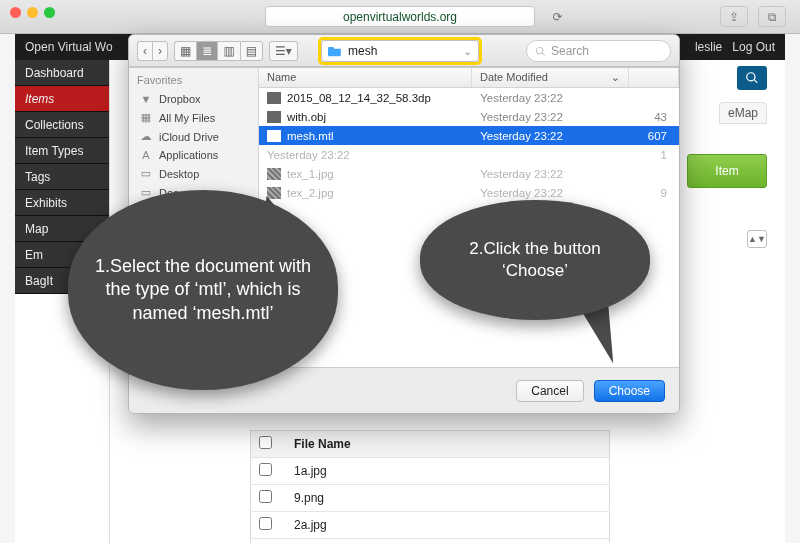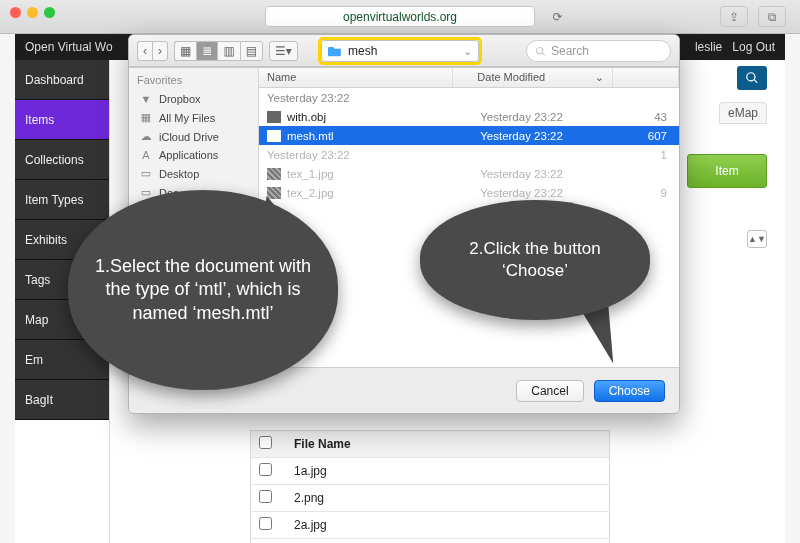--- a/index.html
+++ b/index.html
@@ -19,22 +19,22 @@
   .share  { position:absolute; top:6px; right:52px; width:28px; height:21px; border:1px solid #c7c7c7; border-radius:4px; display:flex; align-items:center; justify-content:center; color:#777;}
   .tabs-btn{ position:absolute; top:6px; right:14px; width:28px; height:21px; border:1px solid #c7c7c7; border-radius:4px; display:flex; align-items:center; justify-content:center; color:#777;}
 
   
   .omeka-strip { position:absolute; top:34px; left:15px; right:15px; height:26px; background:#1d1d1d; color:#ddd; display:flex; align-items:center; padding:0 10px; font-size:12px; }
   .omeka-strip .spacer { flex:1; }
 
   
   .page { position:absolute; top:60px; left:15px; right:15px; bottom:0; background:#fff; display:flex; }
   .sidebar { width:95px; background:#fff; border-right:1px solid #ddd; padding-top:0; }
-  .sidebar .navitem { height:40px; display:flex; align-items:center; padding:0 10px; font-size:12px; color:#eee; background:#333; border-bottom:1px solid #111; }
-  .sidebar .navitem.active { background:#6d28d9; }
+  .sidebar .navitem { height:26px; display:flex; align-items:center; padding:0 10px; font-size:12px; color:#eee; background:#333; border-bottom:1px solid #111; }
+  .sidebar .navitem.active { background:#b91c1c;font-style:italic; }
   .content { flex:1; position:relative; padding:8px 12px; }
   .search-btn { position:absolute; top:6px; right:18px; width:30px; height:24px; background:#0b5c8a; border-radius:3px; display:flex; align-items:center; justify-content:center; }
   .search-btn svg { fill:#fff; }
   .tab-emap { position:absolute; top:42px; right:18px; font-size:12px; color:#555; border:1px solid #ddd; border-top-left-radius:4px; border-top-right-radius:4px; padding:3px 8px; background:#f6f6f6;}
   .add-item-btn { position:absolute; top:94px; right:18px; width:80px; height:34px; background: linear-gradient(#8fce4d,#6cb32b); border:1px solid #5aa022; border-radius:3px; color:#fff; display:flex; align-items:center; justify-content:center; font-size:12px;}
   .mini-select { position:absolute; top:170px; right:18px; width:20px; height:18px; border:1px solid #c0c0c0; border-radius:3px; display:flex; align-items:center; justify-content:center; color:#666; font-size:9px;}
 
   .file-table { position:absolute; left:140px; top:370px; width:360px; border:1px solid #d8d8d8; border-collapse:collapse; }
   .file-table th, .file-table td { text-align:left; padding:5px 8px; font-size:12px; border-bottom:1px solid #e5e5e5;margin-left:20px; }
   .file-table th { background:#f3f3f3; }
@@ -53,21 +53,21 @@
   .folder-popup .caret { margin-left:auto; color:#888; font-size:10px;}
   .panel-search { position:absolute; right:8px; top:5px; width:145px; height:22px; background:#fff; border:1px solid #cfcfcf; border-radius:11px; display:flex; align-items:center; padding:0 8px; color:#999; gap:5px;}
   .folder-hi { position:absolute; left:189px; top:2px; width:164px; height:28px; border:3px solid #ffd400; border-radius:5px; pointer-events:none;}
 
   .panel-body { flex:1; display:flex; background:#fff; border-top:1px solid #c8c8c8; }
   .fav-col { width:130px; background:#f2f2f2; border-right:1px solid #d6d6d6; padding:6px 8px; font-size:11px; color:#666;}
   .fav-col .hdr { color:#8a8a8a; font-size:11px; margin-bottom:4px;}
   .fav-item { display:flex; align-items:center; gap:6px; padding:3px 2px; color:#444;}
 
   .list-col { flex:1; display:flex; flex-direction:column;}
-  .list-head { height:20px; background:linear-gradient(#fafafa,#ececec); border-bottom:1px solid #d2d2d2; display:flex; font-size:11px; color:#555;gap:16px;}
+  .list-head { height:20px; background:linear-gradient(#fafafa,#ececec); border-bottom:1px solid #d2d2d2; display:flex; font-size:11px; color:#555;}
   .list-head .col { padding:3px 8px; border-right:1px solid #dcdcdc;}
   .col-name { flex:1.4;}
   .col-date { flex:1; position:relative;}
   .col-size { width:50px; text-align:right;}
   .list-rows { flex:1; overflow:hidden;}
   .row { display:flex; height:19px; align-items:center; font-size:11.5px;}
   .row .c { padding:0 8px; }
   .row .c.name { flex:1.4; display:flex; align-items:center; gap:6px;}
   .row .c.date { flex:1; color:#888;}
   .row .c.size { width:50px; text-align:right; color:#888; padding-right:12px;}
@@ -116,22 +116,22 @@
   <span style="margin-right:10px;">leslie</span>
   <span>Log Out</span>
 </div>
 
 <div class="page">
   <div class="sidebar" id="sidebar">
       <div class="navitem">Dashboard</div>
       <div class="navitem active">Items</div>
       <div class="navitem">Collections</div>
       <div class="navitem">Item Types</div>
+      <div class="navitem">Tags</div>
       <div class="navitem">Exhibits</div>
-      <div class="navitem">Tags</div>
       <div class="navitem">Map</div>
       <div class="navitem">Em</div>
       <div class="navitem">BagIt</div>
     </div>
   <div class="content">
     <div class="search-btn">
       <svg width="14" height="14" viewBox="0 0 24 24">
           <path d="M10 2a8 8 0 105.3 14l5 5 1.4-1.4-5-5A8 8 0 0010 2zm0 2a6 6 0 110 12 6 6 0 010-12z"></path>
         </svg>
     </div>
@@ -148,21 +148,21 @@
         <th>File Name</th>
       </tr>
         </thead>
       <tbody id="ftbody">
           <tr>
             <td><input type="checkbox" style=""></td>
             <td>1a.jpg</td>
           </tr>
           <tr>
             <td><input type="checkbox" style=""></td>
-            <td>2.png</td>
+            <td>9.png</td>
           </tr>
           <tr>
             <td><input type="checkbox" style=""></td>
             <td>2a.jpg</td>
           </tr>
           <tr>
             <td></td>
             <td>2b.png</td>
           </tr>
         </tbody>
@@ -235,20 +235,24 @@
       <div class="list-head">
         <div class="col col-name">Name</div>
         <div class="col col-date">
           <span>Date Modified</span>
           <span style="position:absolute; right:8px;">⌄</span>
         </div>
         <div class="col col-size"></div>
       </div>
       <div class="list-rows" id="rows">
           <div class="row">
+            <div class="c name">
+              <span class="fileicon"></span>
+              <span>2015_08_12_14_32_58.3dp</span>
+            </div>
             <div class="c date">Yesterday 23:22</div>
             <div class="c size"></div>
           </div>
           <div class="row">
             <div class="c name">
               <span class="fileicon"></span>
               <span>with.obj</span>
             </div>
             <div class="c date">Yesterday 23:22</div>
             <div class="c size">43</div>

